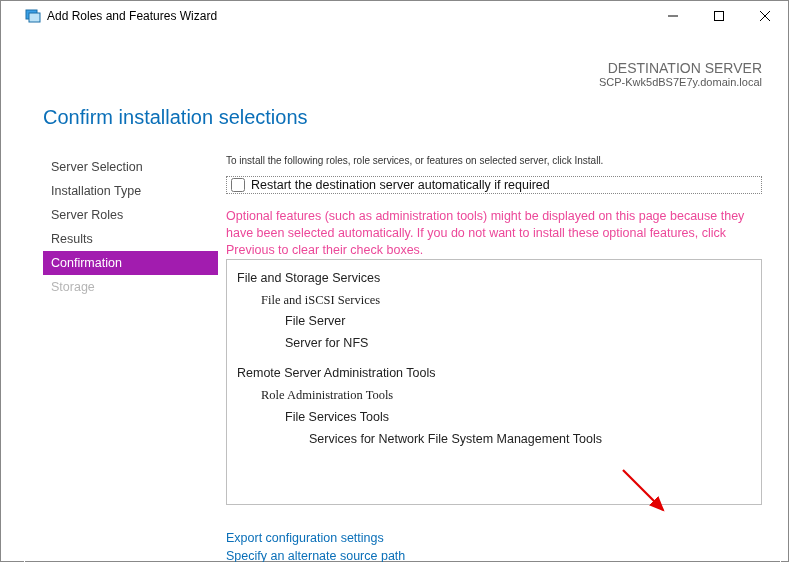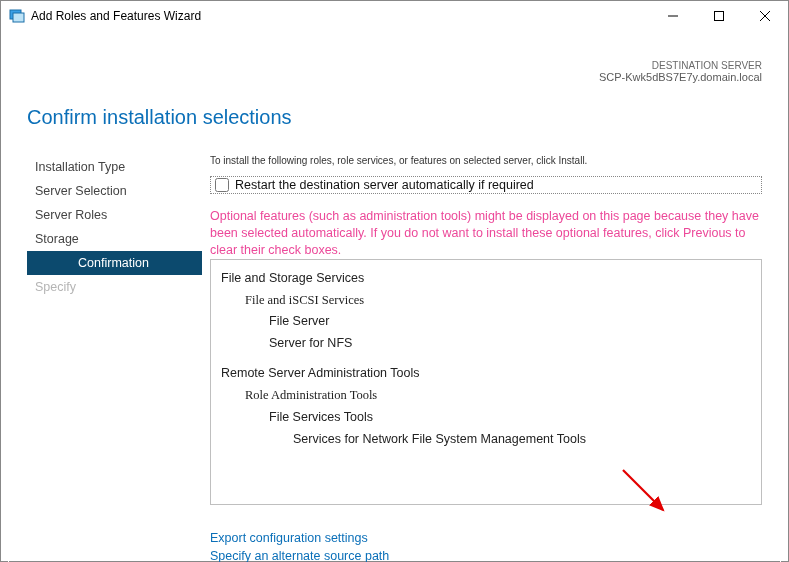--- a/index.html
+++ b/index.html
@@ -1,32 +1,32 @@
 <!DOCTYPE html>
 <html><head>
   <meta charset="utf-8">
   <style>
     * { box-sizing: border-box; margin: 0; padding: 0; font-family: "Segoe UI", Tahoma, sans-serif; }
     body { background: #fff; width: 789px; height: 562px; overflow: hidden; position: relative; }
-    .window { width: 789px; height: 562px; border: 1px solid #888; background: #fff; display: flex; flex-direction: column; }
+    .window { width: 789px; height: 562px; border: 1px solid #888; background: #fff; display: flex; flex-direction: column; padding-left: 16px; }
     .titlebar { height: 30px; display: flex; align-items: center; padding: 0 0 0 8px; }
     .titlebar-icon { width: 16px; height: 16px; margin-right: 6px; display: inline-flex; }
     .titlebar-title { font-size: 12px; color: #000; flex: 1; }
     .titlebar-controls { display: flex; }
     .titlebar-btn { width: 46px; height: 30px; display: flex; align-items: center; justify-content: center; cursor: pointer; }
     .titlebar-btn svg { width: 10px; height: 10px; }
     .content-outer { flex: 1; border: 1px solid #fff; margin: 7px; border-top: none; display: flex; flex-direction: column; }
     .header-row { display: flex; align-items: flex-start; padding: 22px 18px 8px 18px; }
     .page-title { color: #0a6fb8; font-size: 20px; font-weight: 400; flex: 1; margin-top: 46px; }
     .server-info { text-align: right; font-size: 11px; color: #5a5a5a; }
-    .server-info .lbl { font-size: 10px; color: #6a6a6a; }
+    .server-info .lbl { font-size: 14px; color: #6a6a6a; }
     .body-row { flex: 1; display: flex; padding: 8px 18px 0 18px; }
     .sidebar { width: 175px; display: flex; flex-direction: column; padding-top: 10px; }
     .side-item { font-size: 12.5px; color: #444; padding: 5px 10px 5px 8px; cursor: pointer; }
-    .side-item.active { background: #0c4a6e; color: #fff; text-align: center; }
+    .side-item.active { background: #a21caf; color: #fff; }
     .side-item.disabled { color: #b5b5b5; cursor: default; }
     .main { flex: 1; display: flex; flex-direction: column; padding-left: 8px; }
     .intro { font-size: 10px; color: #333; margin: 10px 0 10px 0; }
     .restart-row { border: 1px dotted #888; display: flex; align-items: center; padding: 1px 4px; margin-bottom: 14px; }
     .restart-row input { margin-right: 6px; width: 14px; height: 14px; }
     .restart-row label { font-size: 12.5px; color: #111; }
     .optional { font-size: 12.5px; color: #ec4899; line-height: 1.35; }
     .tree-box { border: 1px solid #bfbfbf; padding: 8px 10px; font-size: 12.5px; color: #222; line-height: 1.75; height: 246px; overflow: auto; }
     .tree-box .l1 { padding-left: 0; }
     .tree-box .l2 { padding-left: 24px; font-family: Liberation Serif, serif; }
@@ -76,26 +76,26 @@
     <div class="header-row">
       <div class="page-title">Confirm installation selections</div>
       <div class="server-info">
         <div class="lbl">DESTINATION SERVER</div>
         <div>SCP-Kwk5dBS7E7y.domain.local</div>
       </div>
     </div>
 
     <div class="body-row">
       <div class="sidebar">
+        <div class="side-item">Server Selection</div>
         <div class="side-item">Installation Type</div>
-        <div class="side-item">Server Selection</div>
         <div class="side-item">Server Roles</div>
-        <div class="side-item">Storage</div>
+        <div class="side-item">Results</div>
         <div class="side-item active">Confirmation</div>
-        <div class="side-item disabled">Specify</div>
+        <div class="side-item disabled">Storage</div>
       </div>
 
       <div class="main">
         <div class="intro">To install the following roles, role services, or features on selected server, click Install.</div>
         <div class="restart-row">
           <input type="checkbox" style="">
           <label>Restart the destination server automatically if required</label>
         </div>
         <div class="optional">Optional features (such as administration tools) might be displayed on this page because they have been selected automatically. If you do not want to install these optional features, click Previous to clear their check boxes.</div>
 

